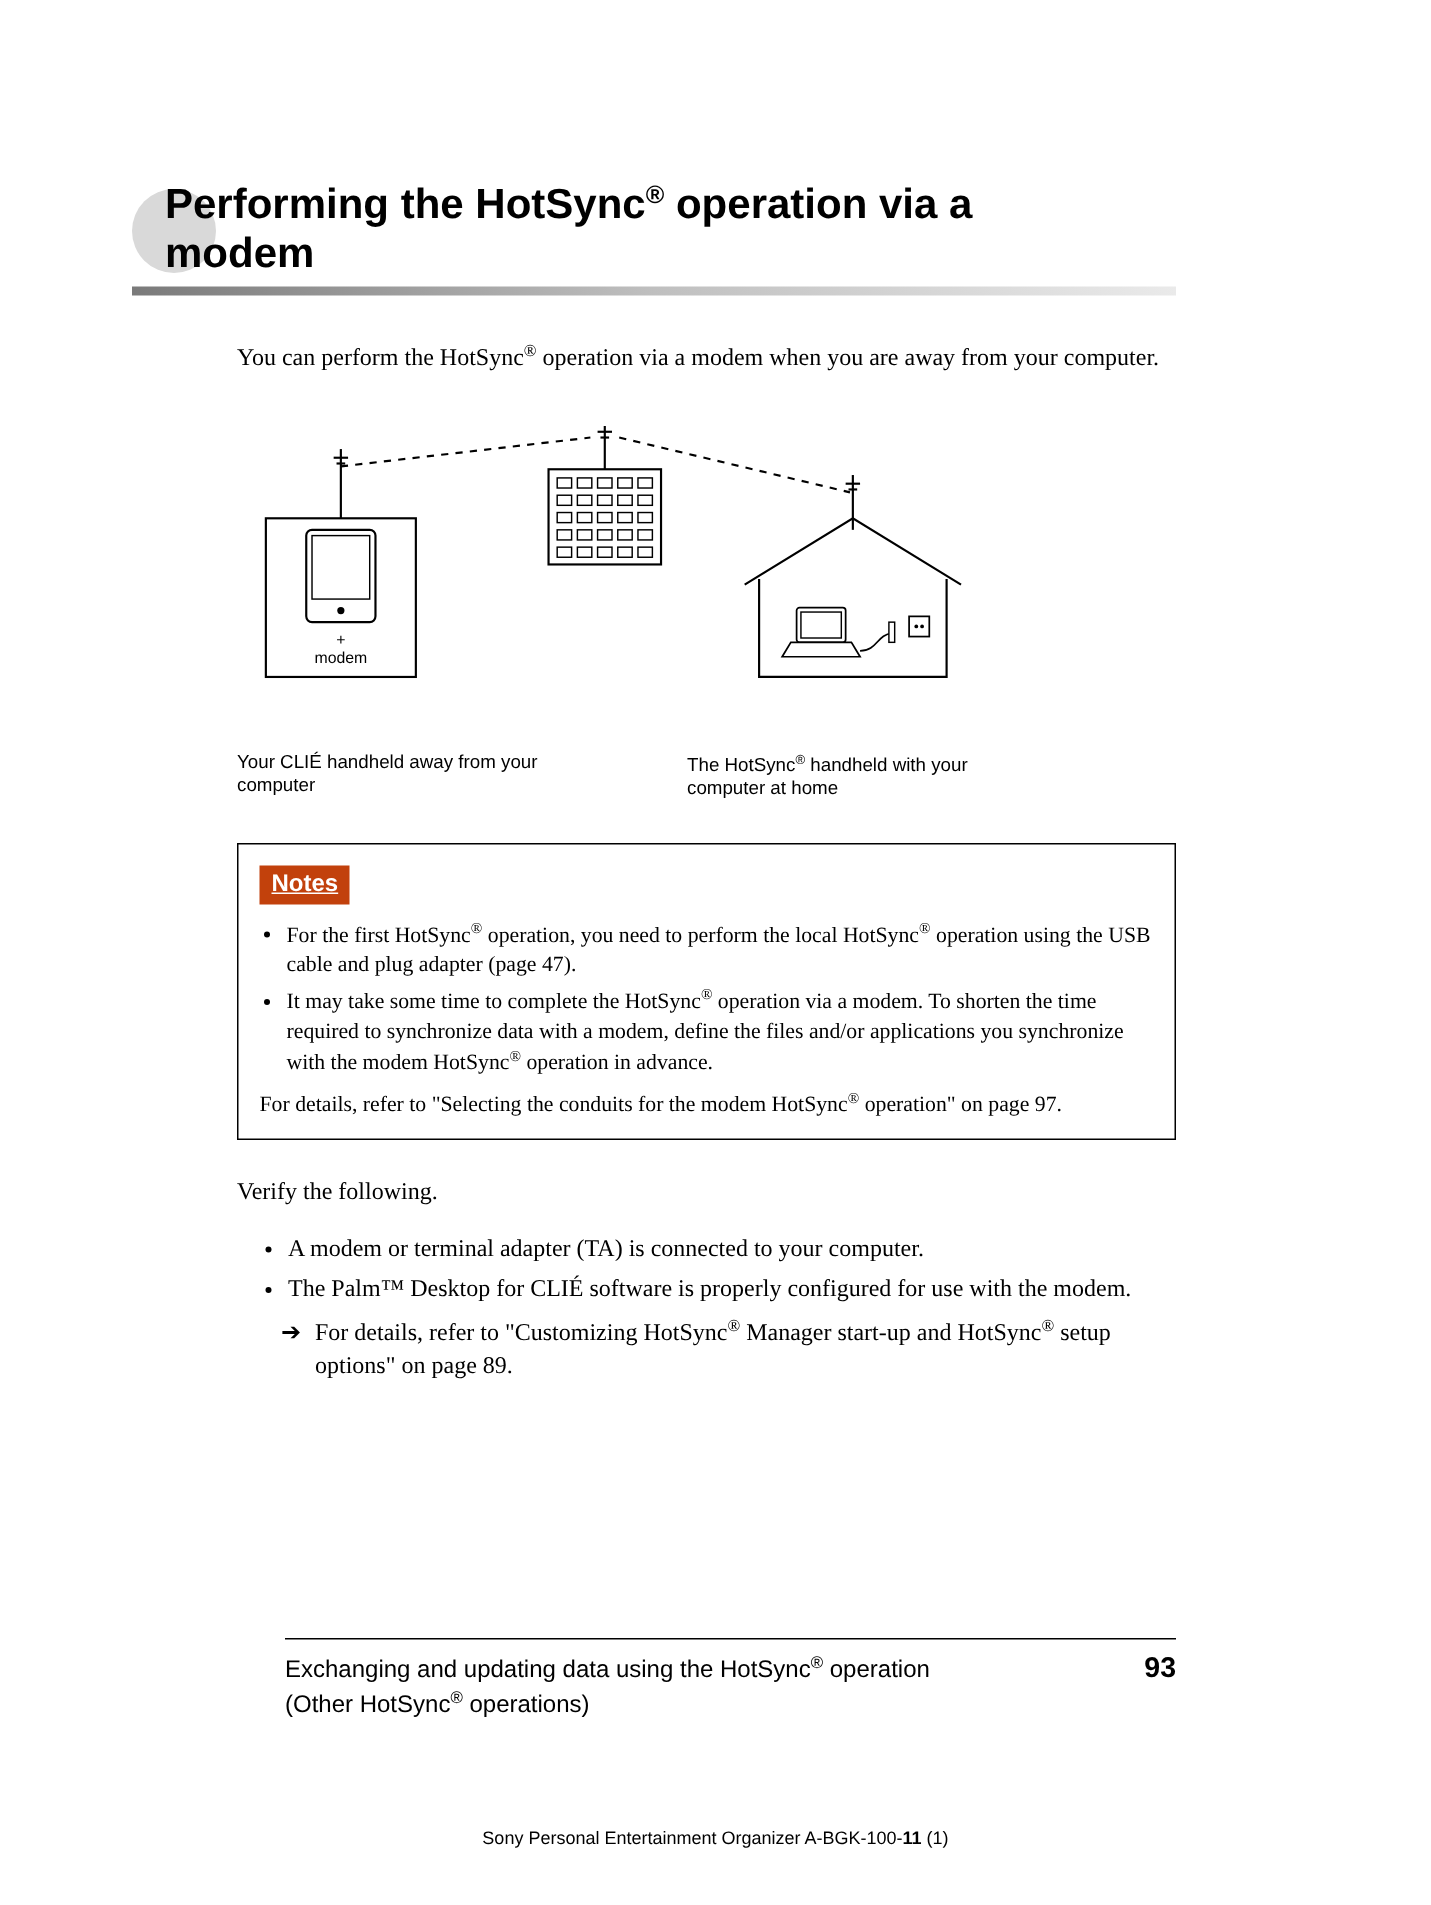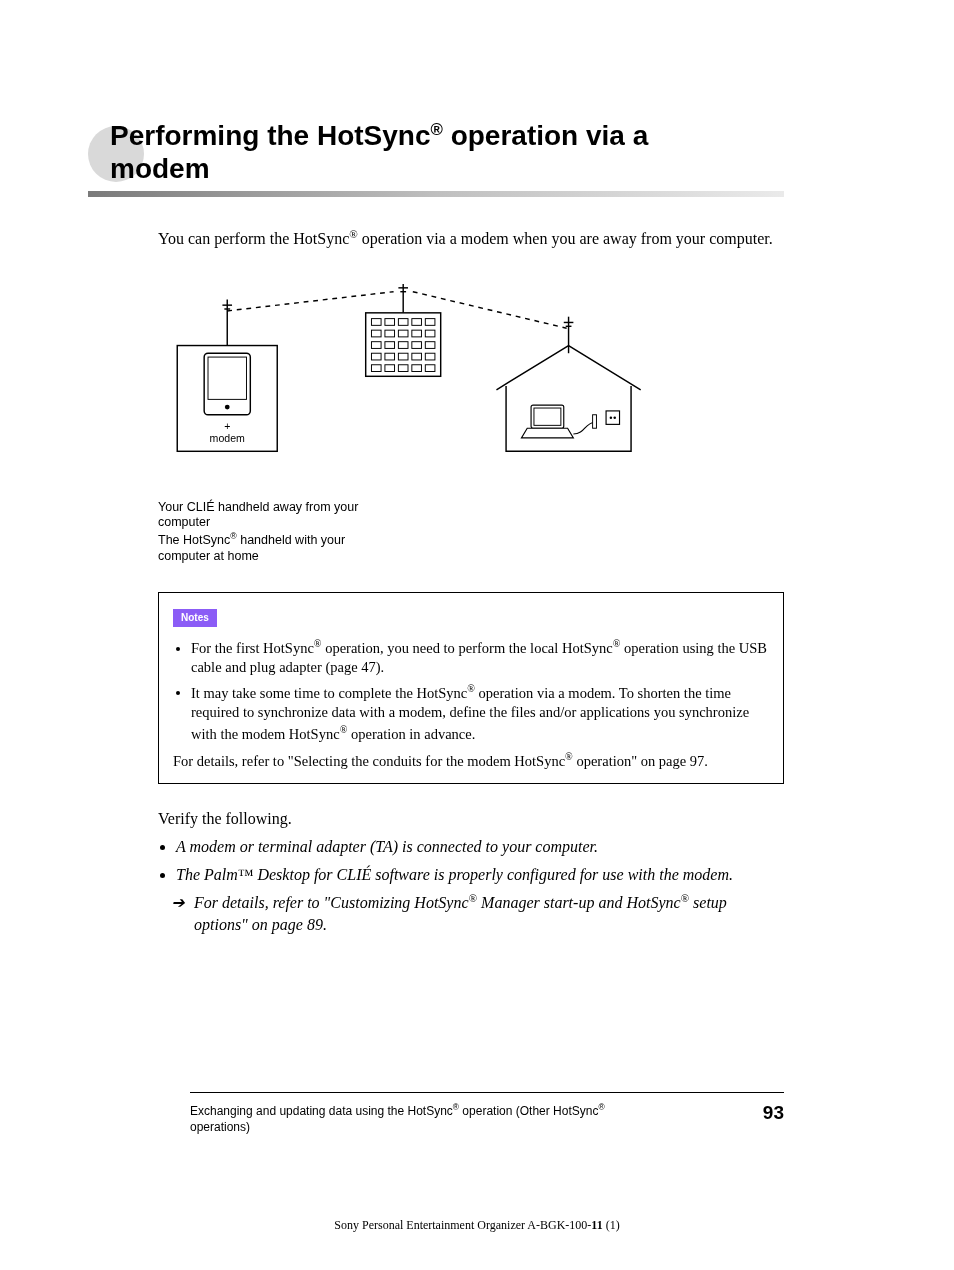--- a/index.html
+++ b/index.html
@@ -55,58 +55,57 @@
     width: 500px;
   }
   .captions-row {
     display: flex;
     justify-content: space-between;
     font-family: Arial, Helvetica, sans-serif;
     font-size: 12.5px;
     line-height: 1.25;
     margin-top: 8px;
     width: 520px;
-    flex-direction: column;
   }
   .cap-left { width: 210px; }
   .cap-right { width: 220px; }
   .notes-box {
     border: 1px solid #000;
     margin: 28px 0 24px 0;
     padding: 14px 14px 12px 14px;
     font-size: 14.5px;
     line-height: 1.35;
   }
   .notes-label {
     display: inline-block;
-    background: #8b5cf6;
+    background: #c2410c;
     color: #fff;
     font-family: Arial, Helvetica, sans-serif;
     font-weight: bold;
-    font-size: 10px;
+    font-size: 16px;
     padding: 2px 8px;
     margin-bottom: 6px;
+    text-decoration: underline;
   }
   ul.notes-list {
     margin: 4px 0 6px 0;
     padding-left: 18px;
   }
   ul.notes-list li { margin-bottom: 4px; }
   .notes-tail { margin: 0; }
   h2.prior {
     font-family: Arial, Helvetica, sans-serif;
     font-weight: bold;
     font-size: 17px;
     margin: 10px 0 4px 0;
   }
   .verify { margin: 2px 0 6px 0; }
   ul.verify-list {
-    margin: 0;
+    margin: 16px;
     padding-left: 18px;
-    font-style: italic;
   }
   ul.verify-list > li { margin-bottom: 6px; }
   .sub-point {
     margin-top: 6px;
     margin-left: 4px;
     text-indent: -14px;
     padding-left: 14px;
   }
   .arrow {
     display: inline-block;
@@ -122,34 +121,34 @@
   }
   .footer {
     position: absolute;
     left: 190px; right: 170px;
     top: 1102px;
     display: flex;
     justify-content: space-between;
     font-family: Arial, Helvetica, sans-serif;
   }
   .footer-left {
-    font-size: 12px;
+    font-size: 16px;
     line-height: 1.3;
     max-width: 460px;
   }
   .footer-page {
     font-weight: bold;
     font-size: 19px;
   }
   .bottom-line {
     position: absolute;
     left: 0; right: 0;
     top: 1218px;
     text-align: center;
-    font-family: Liberation Serif, serif;
+    font-family: Liberation Sans, sans-serif;
     font-size: 12px;
   }
   sup { font-size: 70%; }
 </style>
 </head>
 <body>
 
 <div class="page">
 
   <div class="title-block">

